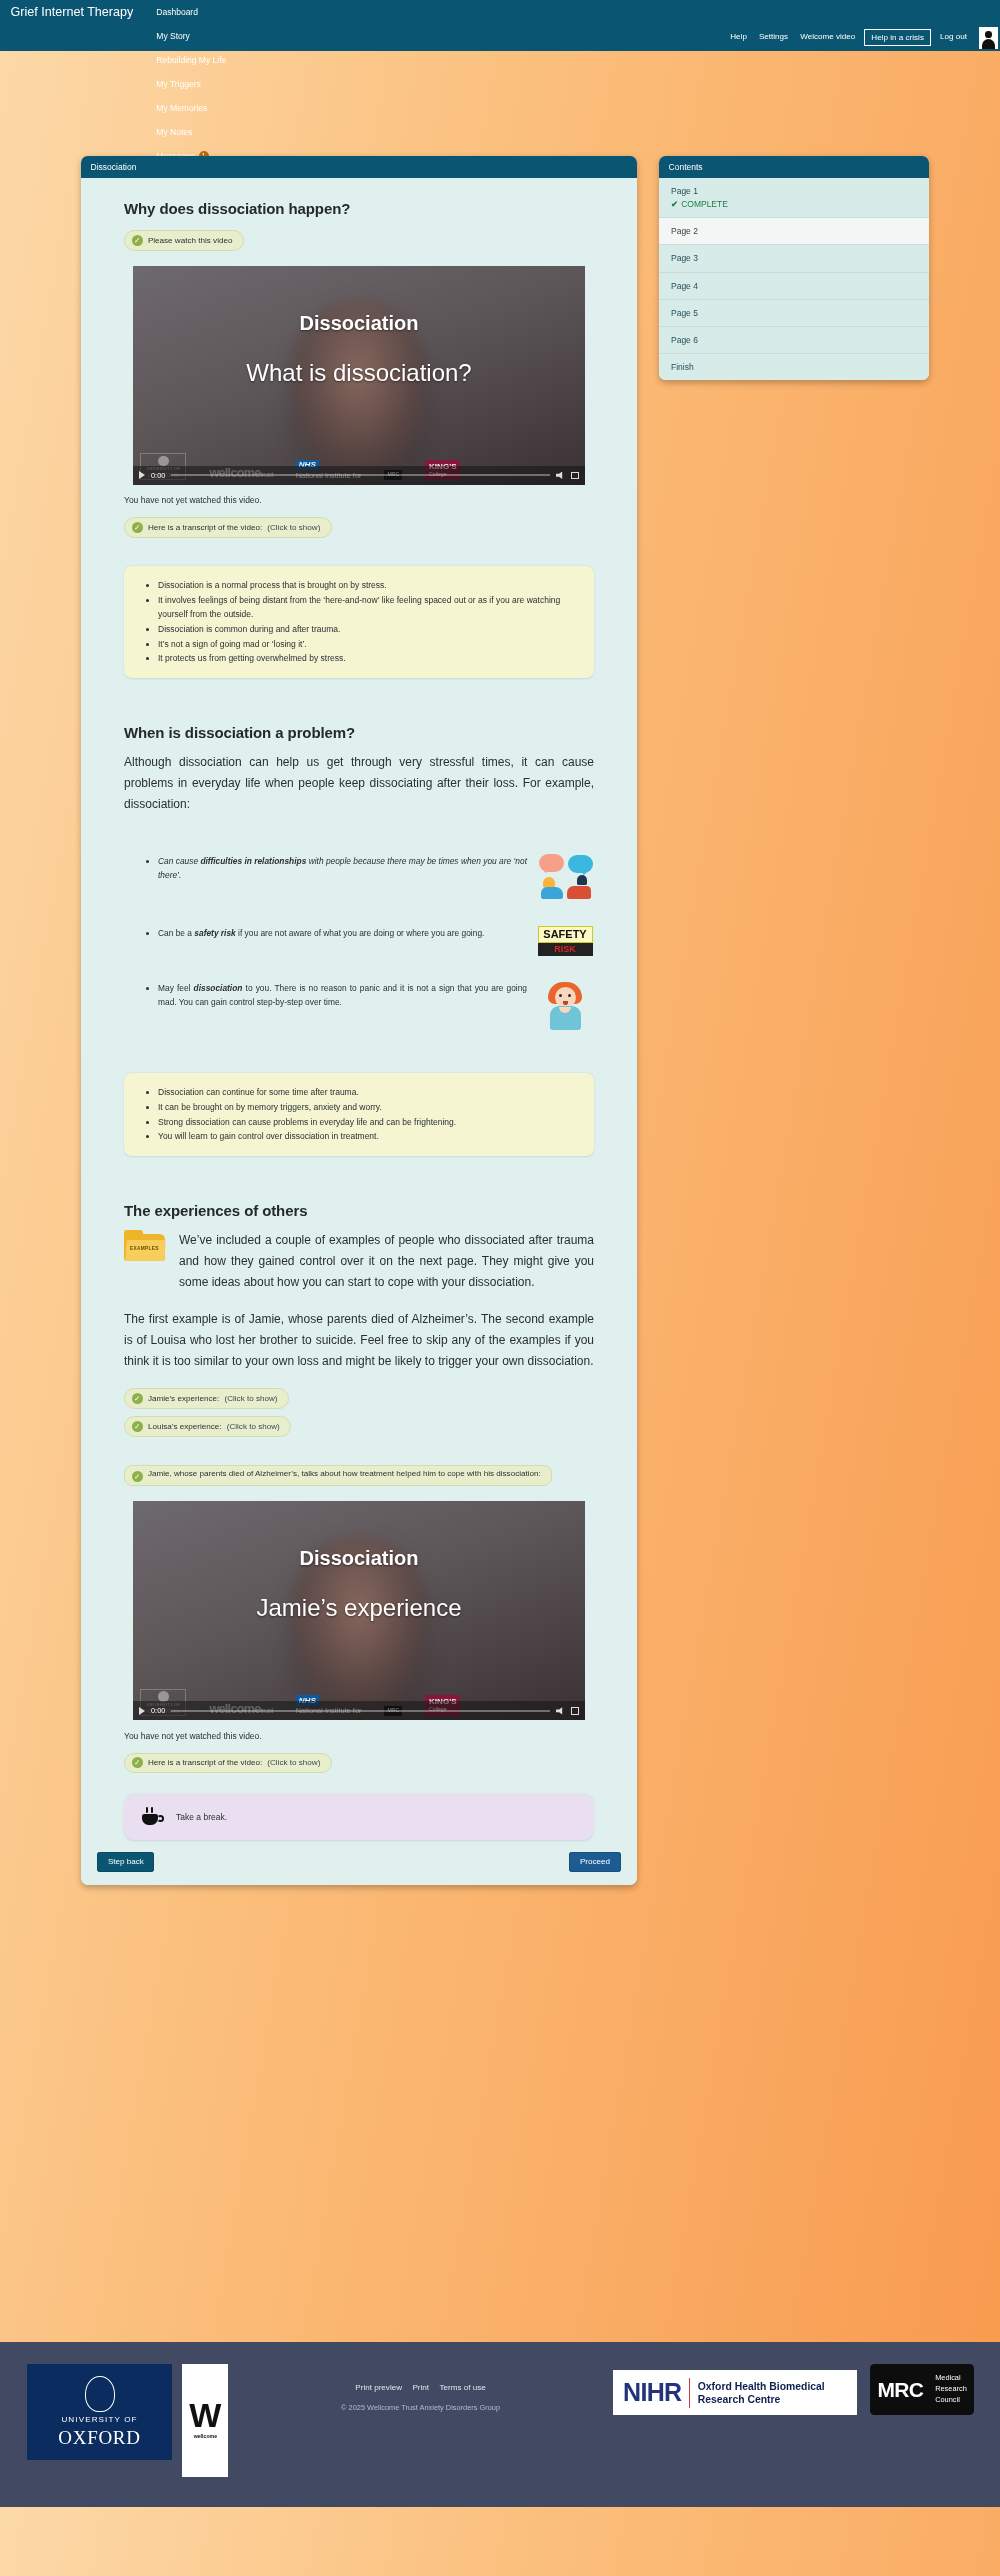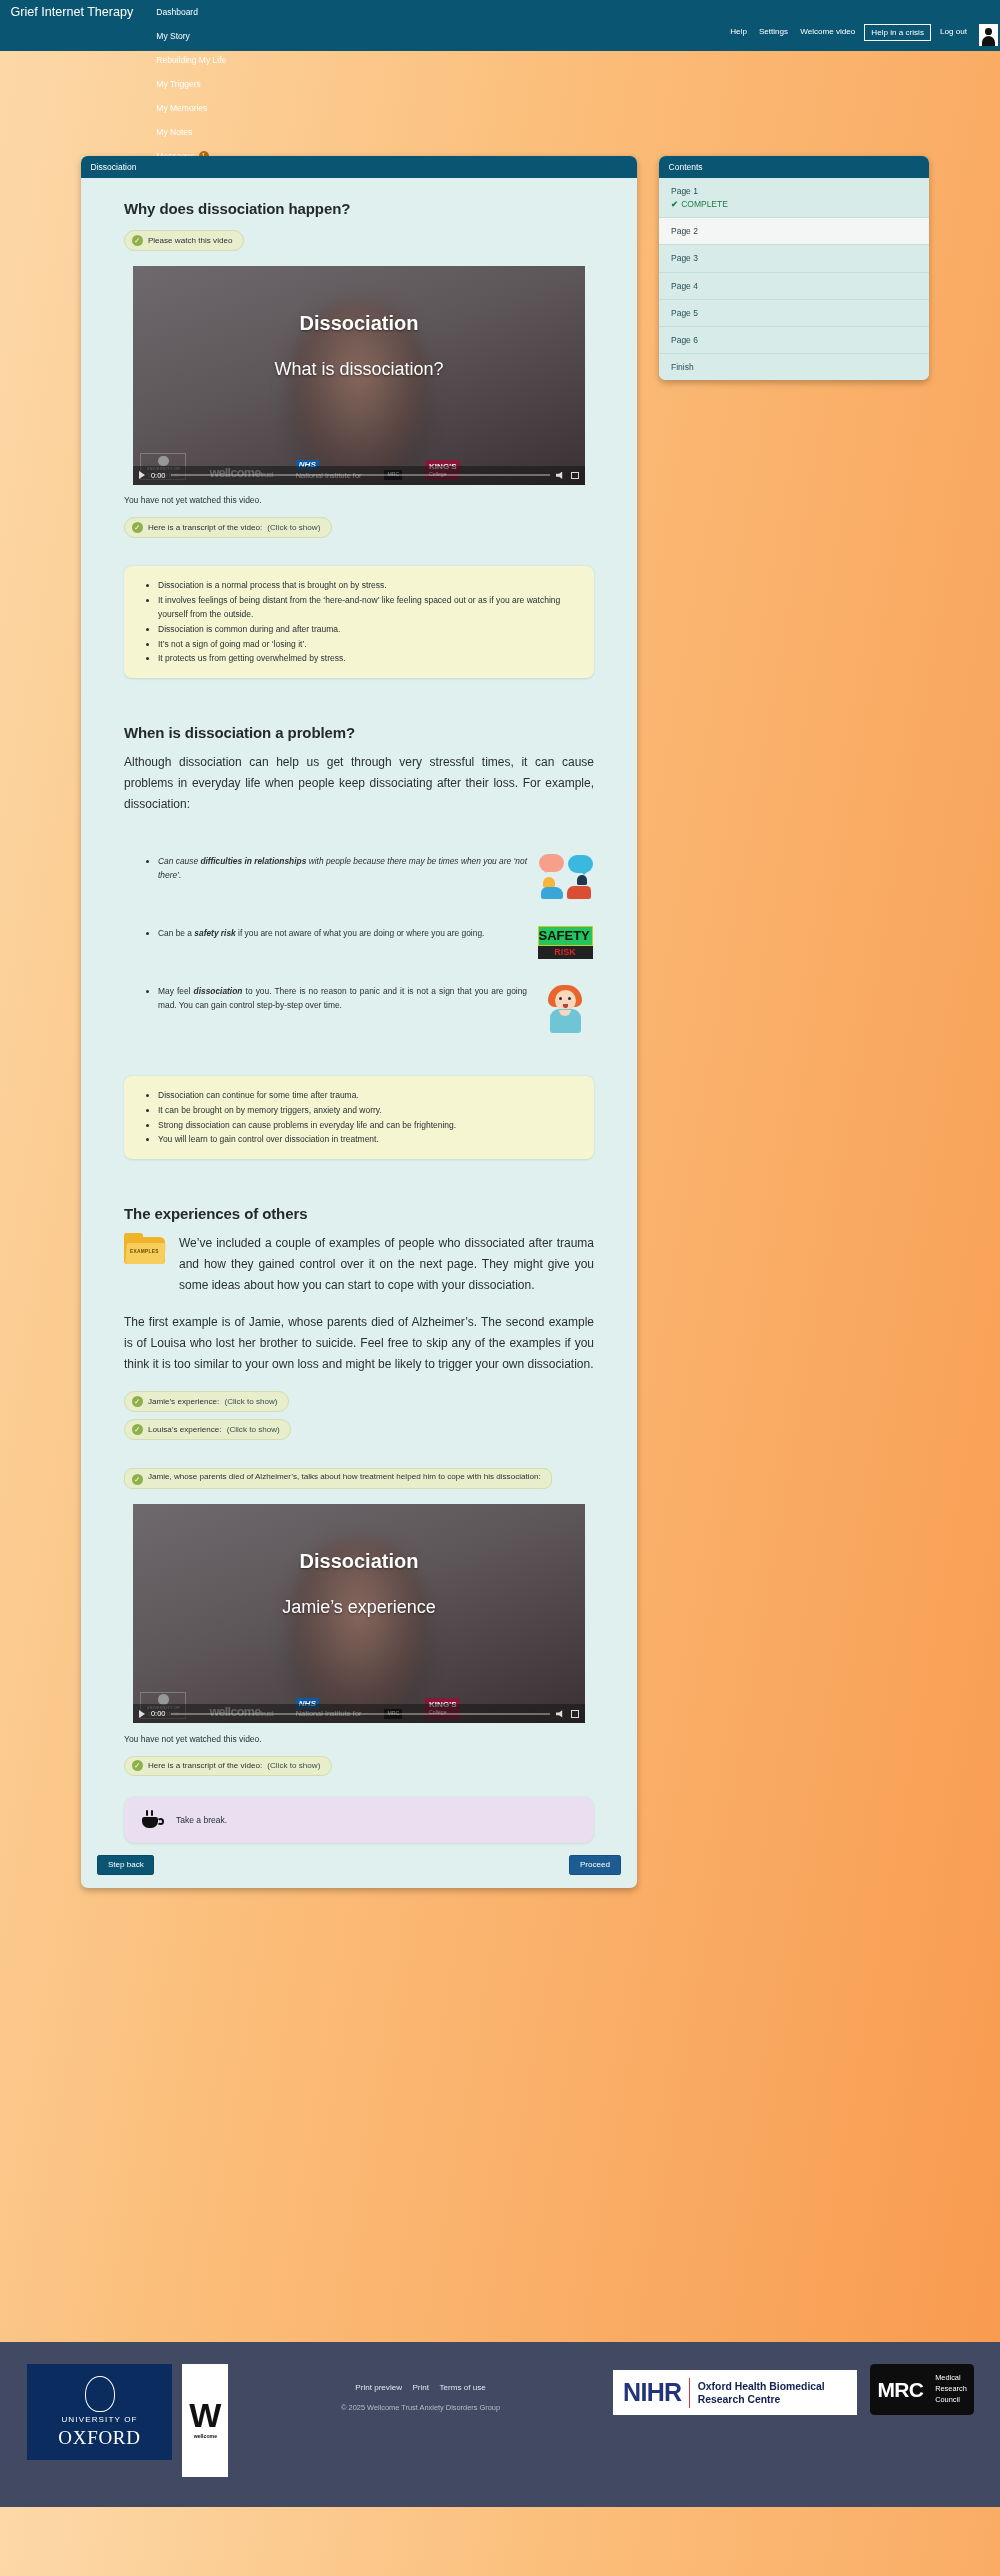--- a/index.html
+++ b/index.html
@@ -19,21 +19,21 @@
   .nav-link {
     color:#fff; font-size:8.5px; line-height:24px; padding:0 6.7px;
     text-decoration:none; white-space:nowrap; display:flex; align-items:center;
   }
   .nav-link.active { background:#26538c; }
   .badge {
     display:inline-block; background:#b8690f; color:#fff; border-radius:7.4px;
     font-size:6.7px; line-height:9.6px; height:9.6px; min-width:9.6px; text-align:center;
     padding:0 3px; margin-left:3.7px;
   }
-  .nav-row2 { display:flex; justify-content:flex-end; align-items:flex-start; height:27px; padding-right:3px; }
+  .nav-row2 { display:flex; justify-content:flex-end; align-items:center; height:27px; padding-right:3px; }
   .nav-link2 { color:#fff; font-size:8.1px; padding:0 6px; text-decoration:none; white-space:nowrap; line-height:16.3px; }
   .crisis-btn {
     border:0.7px solid #fff; color:#fff; font-size:8.1px; padding:3px 6px;
     margin:0 3px; white-space:nowrap;
   }
   .avatar-box {
     width:19px; height:22px; background:#fff; margin-left:6px; position:relative;
     display:flex; align-items:flex-end; justify-content:center; overflow:hidden;
   }
   .avatar-head { width:6.7px; height:6.7px; border-radius:50%; background:#111; position:absolute; top:4.4px; }
@@ -80,21 +80,21 @@
     background:linear-gradient(160deg,#6e696d 0%,#5d5659 45%,#3a3134 100%);
     overflow:hidden;
   }
   .video .vtitle {
     position:absolute; top:46px; left:0; right:0; text-align:center;
     color:#fff; font-size:20px; font-weight:bold; font-family:"Liberation Sans",sans-serif;
     text-shadow:0 0.7px 2.2px rgba(0,0,0,.5);
   }
   .video .vsub {
     position:absolute; top:93px; left:0; right:0; text-align:center;
-    color:#fff; font-size:18px; text-shadow:0 0.7px 2.2px rgba(0,0,0,.5);
+    color:#fff; font-size:24px; text-shadow:0 0.7px 2.2px rgba(0,0,0,.5);
   }
   .video .face {
     position:absolute; left:50%; top:16%; transform:translateX(-50%);
     width:148px; height:185px; border-radius:48% 48% 40% 40%;
     background:radial-gradient(ellipse at 50% 40%, rgba(150,110,95,.75) 0%, rgba(90,64,58,.55) 55%, rgba(40,30,30,.15) 75%);
     filter:blur(6.7px);
   }
   .video .logos {
     position:absolute; bottom:4.4px; left:0; right:0; height:31px;
     display:flex; align-items:flex-end; gap:23px; padding:0 7.4px;
@@ -152,21 +152,21 @@
   .bub2 { position:absolute; right:0; top:1.5px; width:25px; height:18px; background:#3bb8e0; border-radius:9.6px; }
   .bub2:after{content:"";position:absolute;right:5.2px;bottom:-4.4px;border:3.7px solid transparent;border-top-color:#3bb8e0;}
   .p1 { position:absolute; left:3px; bottom:1.5px; width:22px; height:22px; }
   .p1 .h { position:absolute; left:2.2px; top:0; width:12.6px; height:11px; background:#f7b53a; border-radius:6.7px 6.7px 3px 3px; }
   .p1 .b { position:absolute; left:0; bottom:0; width:22px; height:12px; background:#3aa5d8; border-radius:6px 7.4px 2.2px 2.2px; }
   .p2 { position:absolute; right:1.5px; bottom:1.5px; width:24px; height:24px; }
   .p2 .h { position:absolute; right:3.7px; top:0; width:10.4px; height:9.6px; background:#21364f; border-radius:6px 6px 2.2px 2.2px; }
   .p2 .b { position:absolute; right:0; bottom:0; width:24px; height:13.3px; background:#d94f33; border-radius:6.7px 4.4px 2.2px 2.2px; }
 
   .art-safety { width:55px; }
-  .safety-top { background:#22c55e; color:#111; font-weight:bold; font-size:13px; text-align:left; padding:1.5px 0; border:0.7px solid #caca28; }
+  .safety-top { background:#fef9c3; color:#111; font-weight:bold; font-size:11px; text-align:center; padding:1.5px 0; border:0.7px solid #caca28; }
   .safety-bot { background:#222; color:#e02424; font-weight:bold; font-size:9px; text-align:center; padding:1.5px 0; }
 
   .art-fright { position:relative; width:43px; height:49px; }
   .af-hair { position:absolute; left:4.4px; top:1.5px; width:34px; height:22px; background:#e8662e; border-radius:17px 17px 7.4px 7.4px; }
   .af-face { position:absolute; left:11px; top:6.7px; width:21px; height:21px; background:#f8d7bc; border-radius:50%; }
   .af-eye { position:absolute; width:3px; height:3px; background:#2c2c2c; border-radius:50%; top:13.3px; }
   .af-mouth { position:absolute; left:19px; top:20px; width:5.2px; height:4.4px; background:#b4413a; border-radius:0 0 3.7px 3.7px; }
   .af-body { position:absolute; left:6px; bottom:0; width:31px; height:24px; background:#6fc4d6; border-radius:9px 9px 3px 3px; }
   .af-coll { position:absolute; left:15.6px; bottom:16.3px; width:12px; height:6.7px; background:#f8d7bc; border-radius:0 0 6px 6px; }
 

